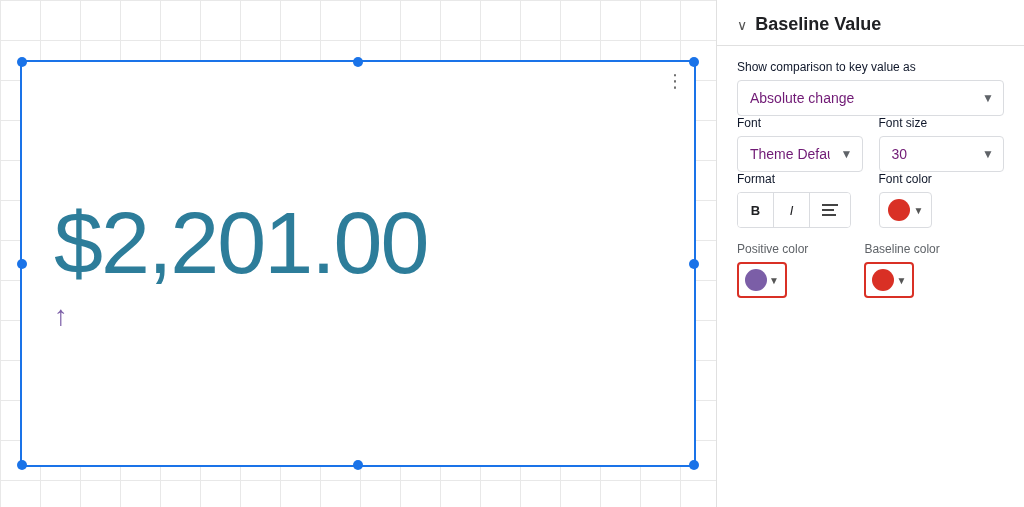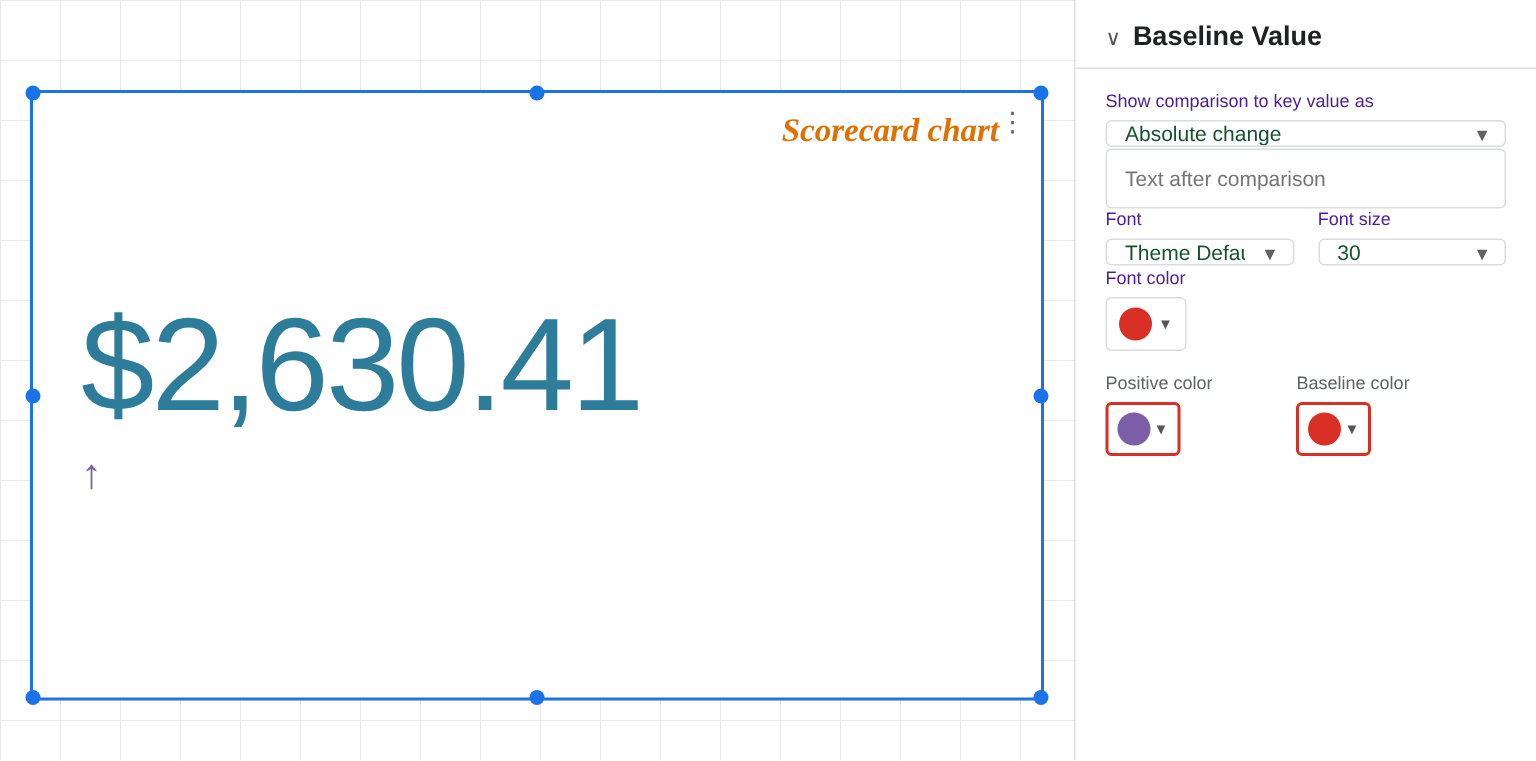--- a/index.html
+++ b/index.html
@@ -139,40 +139,40 @@
       font-weight: 600;
       color: #202124;
     }
 
     .settings-body {
       padding: 14px 20px;
     }
 
     .field-label {
       font-size: 12px;
-      color: #4c1d95;
+      color: #0f172a;
       margin-bottom: 6px;
       margin-top: 14px;
     }
     .field-label:first-child {
       margin-top: 0;
     }
 
     .select-wrapper {
       position: relative;
     }
 
     .select-wrapper select {
       width: 100%;
-      height: 18px;
+      height: 36px;
       border: 1px solid #dadce0;
       border-radius: 4px;
       padding: 0 32px 0 12px;
       font-size: 14px;
-      color: #14532d;
+      color: #701a75;
       background: #fff;
       appearance: none;
       -webkit-appearance: none;
       cursor: pointer;
     }
 
     .select-wrapper .dropdown-arrow {
       position: absolute;
       right: 10px;
       top: 50%;
@@ -308,23 +308,22 @@
     <div class="handle top-mid"></div>
     <div class="handle top-right"></div>
     <div class="handle mid-left"></div>
     <div class="handle mid-right"></div>
     <div class="handle bottom-left"></div>
     <div class="handle bottom-mid"></div>
     <div class="handle bottom-right"></div>
 
     <div class="three-dots">⋮</div>
 
-    <div class="scorecard-label">Scorecard chart</div>
-
-    <div class="main-value">$2,630.41</div>
+
+    <div class="main-value">$2,201.00</div>
 
     <div class="comparison-value">
       <span class="arrow-up">↑</span>
     </div>
   </div>
 </div>
 
 <div class="settings-panel">
 
   <div class="settings-section-header">
@@ -339,21 +338,20 @@
     <div class="select-wrapper">
       <select>
         <option>Absolute change</option>
         <option>Percent change</option>
         <option>Value</option>
       </select>
       <span class="dropdown-arrow">▼</span>
     </div>
 
     
-    <input type="text" class="text-input" placeholder="Text after comparison" style="">
 
     
     <div class="two-col">
       <div>
         <div class="field-label">Font</div>
         <div class="select-wrapper">
           <select>
             <option>Theme Defaul...</option>
           </select>
           <span class="dropdown-arrow">▼</span>
@@ -371,20 +369,38 @@
             <option>36</option>
             <option>48</option>
           </select>
           <span class="dropdown-arrow">▼</span>
         </div>
       </div>
     </div>
 
     
     <div class="format-font-row">
+      <div class="format-col">
+        <div class="field-label">Format</div>
+        <div class="format-buttons">
+          <button class="fmt-btn">
+              <b>B</b>
+            </button>
+          <button class="fmt-btn">
+              <i>I</i>
+            </button>
+          <button class="fmt-btn">
+            <svg width="16" height="14" viewBox="0 0 16 14" fill="none">
+              <line x1="0" y1="2" x2="16" y2="2" stroke="#444" stroke-width="2"></line>
+              <line x1="0" y1="7" x2="12" y2="7" stroke="#444" stroke-width="2"></line>
+              <line x1="0" y1="12" x2="14" y2="12" stroke="#444" stroke-width="2"></line>
+            </svg>
+          </button>
+        </div>
+      </div>
       <div class="font-color-col">
         <div class="field-label">Font color</div>
         <button class="font-color-btn">
           <div class="font-color-circle" style="background:#d93025;"></div>
           <span class="color-arrow">▼</span>
         </button>
       </div>
     </div>
 
     

